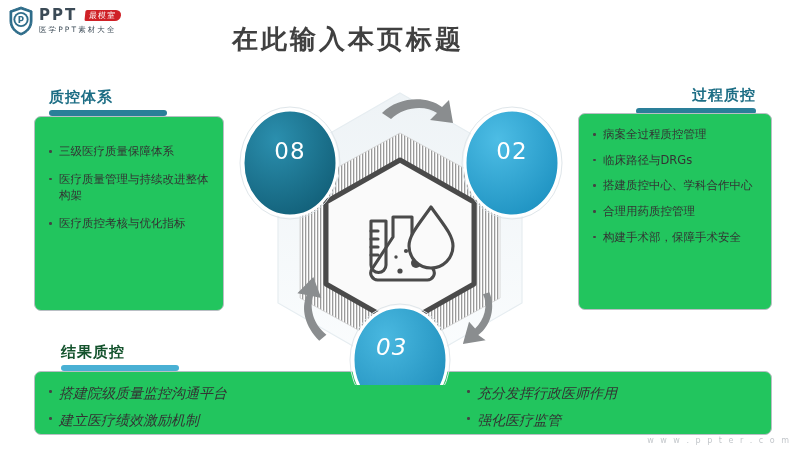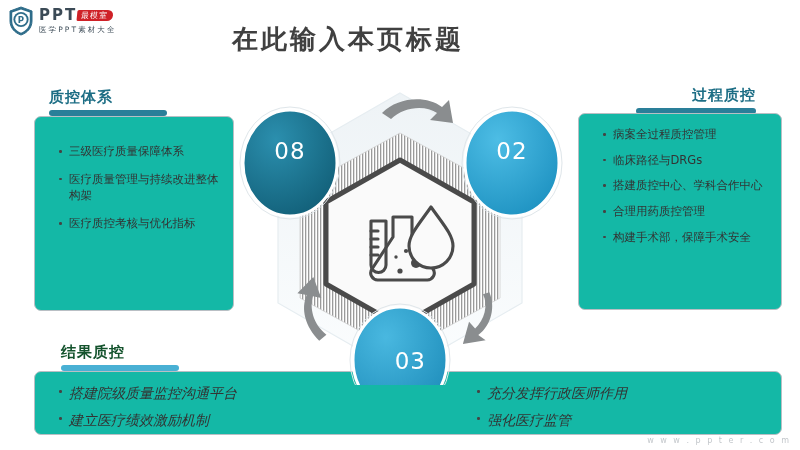--- a/index.html
+++ b/index.html
@@ -10,21 +10,21 @@
     overflow:hidden;
     position:relative;
     color:#333;
   }
   #slide{position:relative;width:800px;height:450px;overflow:hidden;background:#fff;}
 
   
   .logo{position:absolute;left:8px;top:6px;display:flex;align-items:center;gap:5px;}
   .logo-shield{width:26px;height:30px;position:relative;flex:0 0 auto;}
   .logo-text{display:flex;flex-direction:column;line-height:1;}
-  .logo-row1{display:flex;align-items:center;gap:0;}
+  .logo-row1{display:flex;align-items:center;gap:8px;}
   .logo-ppt{font-size:15px;font-weight:bold;color:#3b4a56;letter-spacing:2px;
             font-family:"DejaVu Sans","Liberation Sans",sans-serif;}
   .logo-badge{background:#cf2127;color:#fff;font-size:8px;padding:1.5px 5px 1.5px 4px;
               border-radius:2px 7px 7px 2px;letter-spacing:1px;line-height:1;
               transform:skewX(-6deg);}
   .logo-sub{font-size:7.5px;color:#3b4a56;letter-spacing:2.1px;margin-top:3px;}
 
   
   .slide-title{
     position:absolute;left:0;top:22px;width:696px;text-align:center;
@@ -38,21 +38,21 @@
   #head-left{left:49px;top:88px;color:#1d6e85;}
   #head-left .bar{left:0;top:22px;width:118px;background:#2a7f99;}
 
   #head-right{right:44px;top:86px;color:#1d6e85;text-align:right;}
   #head-right .bar{right:0;top:22px;width:120px;background:#2a7f99;}
 
   #head-bottom{left:61px;top:343px;color:#14532d;}
   #head-bottom .bar{left:0;top:22px;width:118px;background:#49b0d4;}
 
   
-  .panel{position:absolute;border:1px solid #b9bfc4;border-radius:7px;background:#14b8a6;padding-left:10px;}
+  .panel{position:absolute;border:1px solid #b9bfc4;border-radius:7px;background:#22c55e;}
   #panel-left{left:34px;top:116px;width:188px;height:193px;}
   #panel-right{left:578px;top:113px;width:192px;height:195px;}
   #panel-bottom{left:34px;top:371px;width:736px;height:62px;}
 
   ul.bul{list-style:none;margin:0;padding:0;}
   ul.bul li{
     position:relative;padding-left:13px;font-size:11.5px;color:#333;
     line-height:1.45;margin-bottom:9px;
   }
   ul.bul li:before{
@@ -72,21 +72,21 @@
   
   #center{position:absolute;left:230px;top:85px;width:340px;height:300px;}
   #center svg{display:block;}
 
   .num{
     position:absolute;color:#ffffff;font-size:23px;letter-spacing:1px;
     font-family:"DejaVu Sans","Liberation Sans",sans-serif;
   }
   #num01{left:265px;top:138px;width:50px;text-align:center;}
   #num02{left:487px;top:138px;width:50px;text-align:center;}
-  #num03{left:376px;top:348px;width:50px;text-align:right;}
+  #num03{left:376px;top:334px;width:50px;text-align:left;font-style:italic;}
 
   
   .footer{
     position:absolute;right:9px;bottom:5px;font-size:8px;color:#c3c7cb;
     letter-spacing:2px;
   }
 </style>
 </head>
 <body>
 

